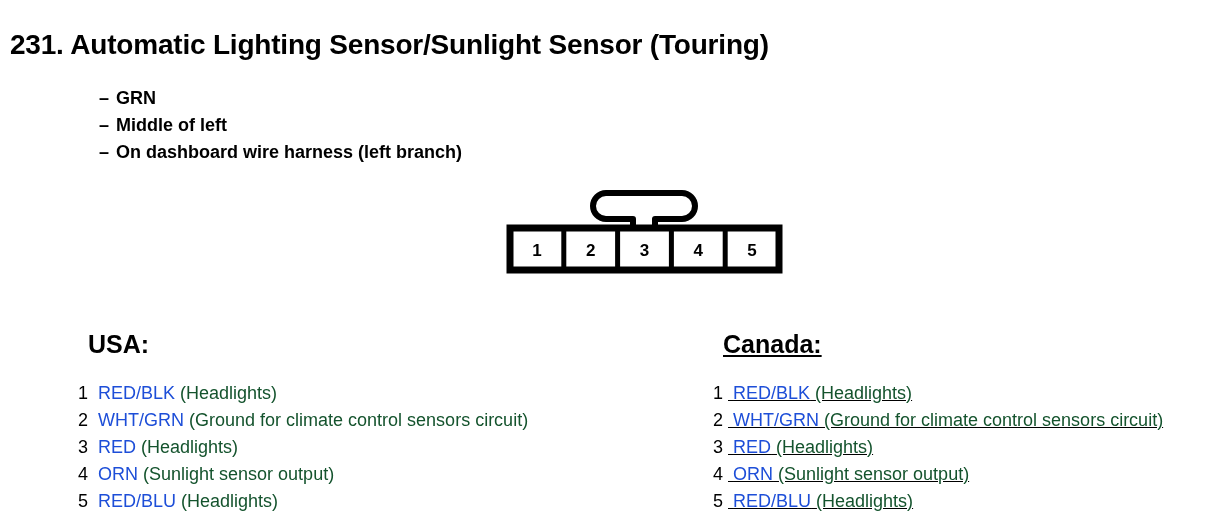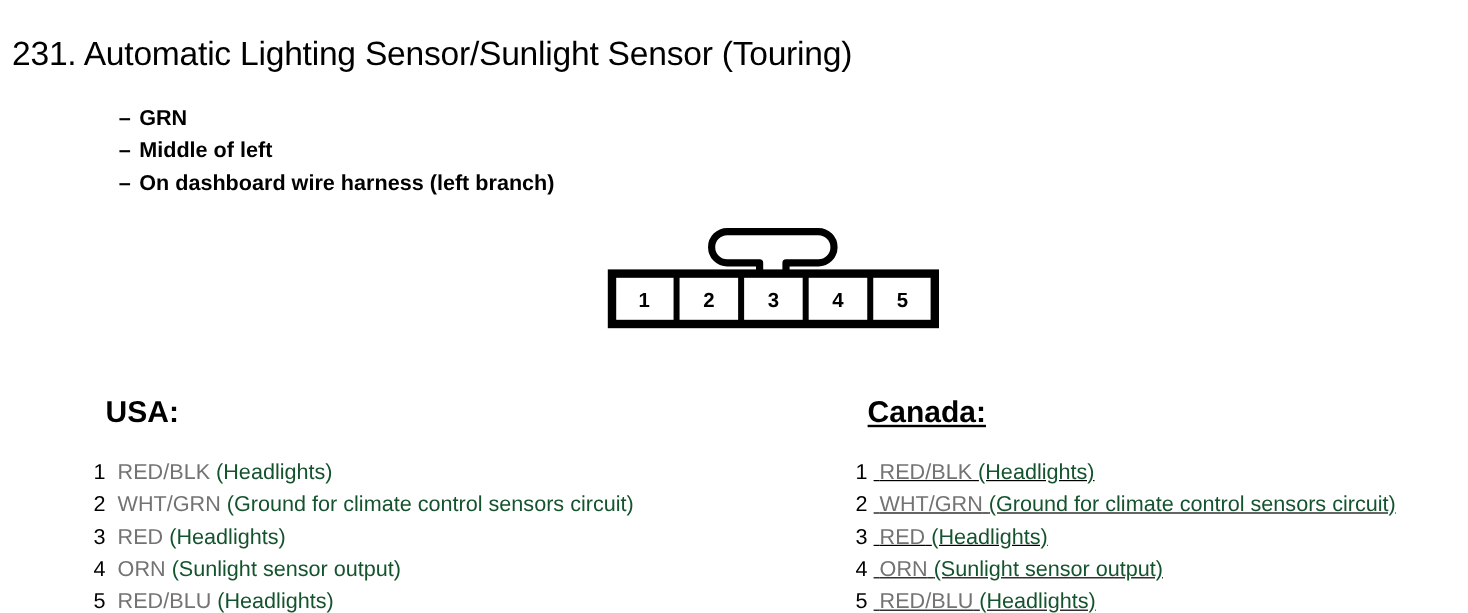--- a/index.html
+++ b/index.html
@@ -17,21 +17,21 @@
     color: #000000;
     -webkit-font-smoothing: antialiased;
   }
 
   
   .page-title {
     position: absolute;
     left: 10px;
     top: 9px;
     font-size: 28px;
-    font-weight: normal;
+    font-weight: bold;
     letter-spacing: -0.2px;
     white-space: nowrap;
     line-height: 34px;
   }
 
   
   .spec-list {
     position: absolute;
     left: 87px;
     top: 73px;
@@ -86,21 +86,21 @@
   .pin-row {
     font-size: 18px;
     line-height: 27px;
     white-space: nowrap;
   }
   .pin-num {
     display: inline-block;
     min-width: 15px;
   }
   .pin-wire {
-    color: #737373;
+    color: #1d4ed8;
     margin-top: 20px;
   }
   .pin-desc {
     color: #14532d;
   }
 </style>
 </head>
 <body>
 
 <h1 class="page-title">231. Automatic Lighting Sensor/Sunlight Sensor (Touring)</h1>

